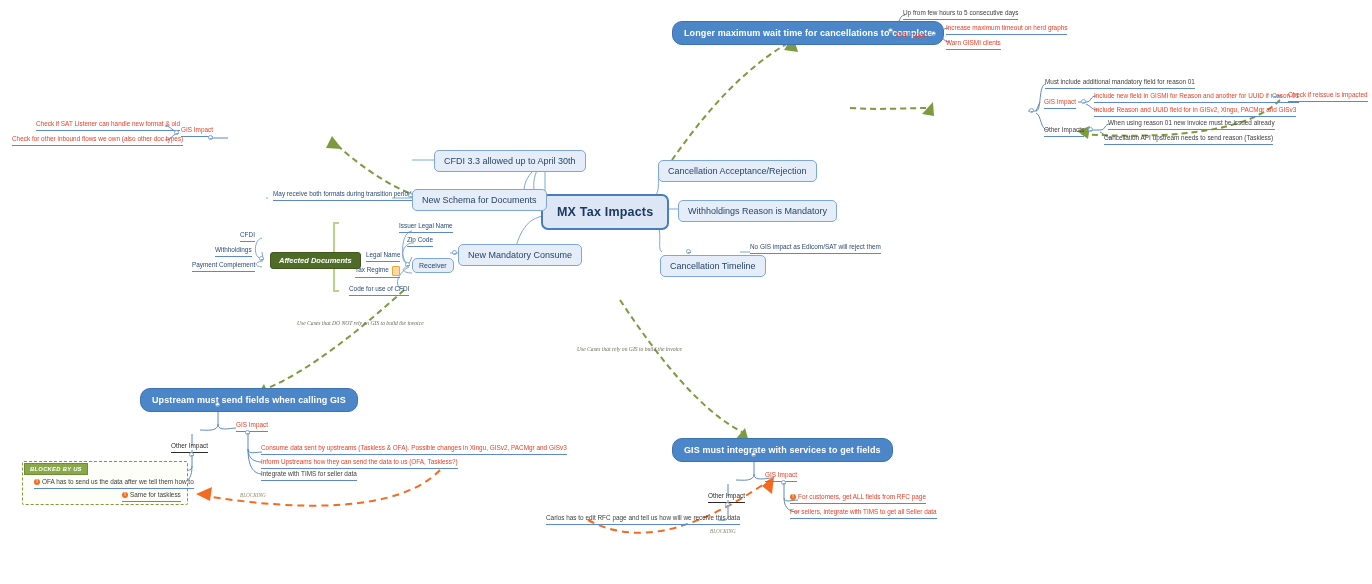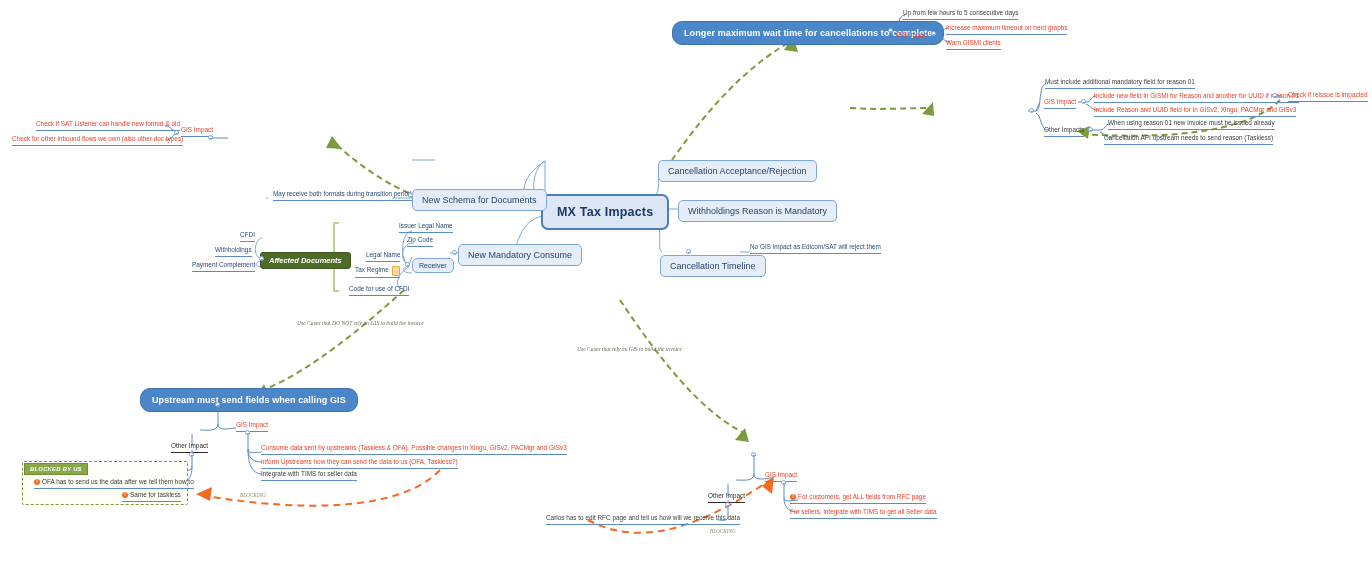--- a/index.html
+++ b/index.html
@@ -176,20 +176,21 @@
       <path d="M588 520 C 640 548 700 528 770 480"></path>
     </g>
     <g fill="#f26b21" stroke="none">
       <polygon points="196,494 212,487 210,501"></polygon>
       <polygon points="774,476 762,486 772,494"></polygon>
     </g>
   </svg>
 
   <div class="node root" style="left:541px;top:194px;">MX Tax Impacts</div>
 
+  <div class="node topic" style="left:434px;top:150px;">CFDI 3.3 allowed up to April 30th</div>
 
   <div class="node topic" style="left:412px;top:189px;">New Schema for Documents</div>
 
   <div class="node topic" style="left:458px;top:244px;">New Mandatory Consume</div>
 
   <div class="node topic" style="left:658px;top:160px;">Cancellation Acceptance/Rejection</div>
 
   <div class="node topic" style="left:678px;top:200px;">Withholdings Reason is Mandatory</div>
 
   <div class="node topic" style="left:660px;top:255px;">Cancellation Timeline</div>
@@ -201,21 +202,21 @@
   <div class="node topic" style="left:412px;top:258px;padding:3px 6px;font-size:7px;">Receiver</div>
 
   <div class="bracket" style="left:333px;top:222px;height:70px;"></div>
 
   <div class="leaf" style="left:399px;top:222px;">Issuer Legal Name</div>
   <div class="leaf" style="left:407px;top:236px;">Zip Code</div>
   <div class="leaf" style="left:366px;top:251px;">Legal Name</div>
   <div class="leaf" style="left:355px;top:266px;"><span>Tax Regime</span><span class="docicon"></span></div>
   <div class="leaf" style="left:349px;top:285px;">Code for use of CFDI</div>
 
-  <div class="node green-pill" style="left:260px;top:252px;">Affected Documents</div>
+  <div class="node green-pill" style="left:270px;top:252px;">Affected Documents</div>
 
   <div class="leaf" style="left:240px;top:231px;">CFDI</div>
   <div class="leaf" style="left:215px;top:246px;">Withholdings</div>
   <div class="leaf" style="left:192px;top:261px;">Payment Complement</div>
 
   <div class="leaf red" style="left:181px;top:126px;">GIS Impact</div>
   <div class="leaf red" style="left:36px;top:120px;">Check if SAT Listener can handle new format &amp; old</div>
   <div class="leaf red" style="left:12px;top:135px;">Check for other inbound flows we own (also other doc types)</div>
 
   <div class="node callout" style="left:672px;top:21px;">Longer maximum wait time for cancellations to complete</div>
@@ -238,20 +239,21 @@
   <div class="leaf red" style="left:261px;top:444px;">Consume data sent by upstreams (Taskless &amp; OFA). Possible changes in Xingu, GISv2, PACMgr and GISv3</div>
   <div class="leaf red" style="left:261px;top:458px;">Inform Upstreams how they can send the data to us (OFA, Taskless?)</div>
   <div class="leaf plain" style="left:261px;top:470px;">Integrate with TIMS for seller data</div>
   <div class="leaf black" style="left:171px;top:442px;">Other Impact</div>
 
   <div class="boundary" style="left:22px;top:461px;width:166px;height:44px;"></div>
   <div class="boundary-title" style="left:24px;top:463px;">BLOCKED BY US</div>
   <div class="leaf plain" style="left:34px;top:478px;"><span class="pri">!</span><span>OFA has to send us the data after we tell them how to</span></div>
   <div class="leaf plain" style="left:122px;top:491px;"><span class="pri">!</span><span>Same for taskless</span></div>
 
+  <div class="node callout" style="left:672px;top:438px;">GIS must integrate with services to get fields</div>
   <div class="leaf red" style="left:765px;top:471px;">GIS Impact</div>
   <div class="leaf red" style="left:790px;top:493px;"><span class="pri">!</span><span>For customers, get ALL fields from RFC page</span></div>
   <div class="leaf red" style="left:790px;top:508px;">For sellers, integrate with TIMS to get all Seller data</div>
   <div class="leaf black" style="left:708px;top:492px;">Other Impact</div>
   <div class="leaf plain" style="left:546px;top:514px;">Carlos has to edit RFC page and tell us how will we receive this data</div>
 
   <div class="relabel" style="left:297px;top:320px;">Use Cases that DO NOT rely on GIS to build the invoice</div>
   <div class="relabel" style="left:577px;top:346px;">Use Cases that rely on GIS to build the invoice</div>
   <div class="blocklabel" style="left:240px;top:492px;">BLOCKING</div>
   <div class="blocklabel" style="left:710px;top:528px;">BLOCKING</div>

